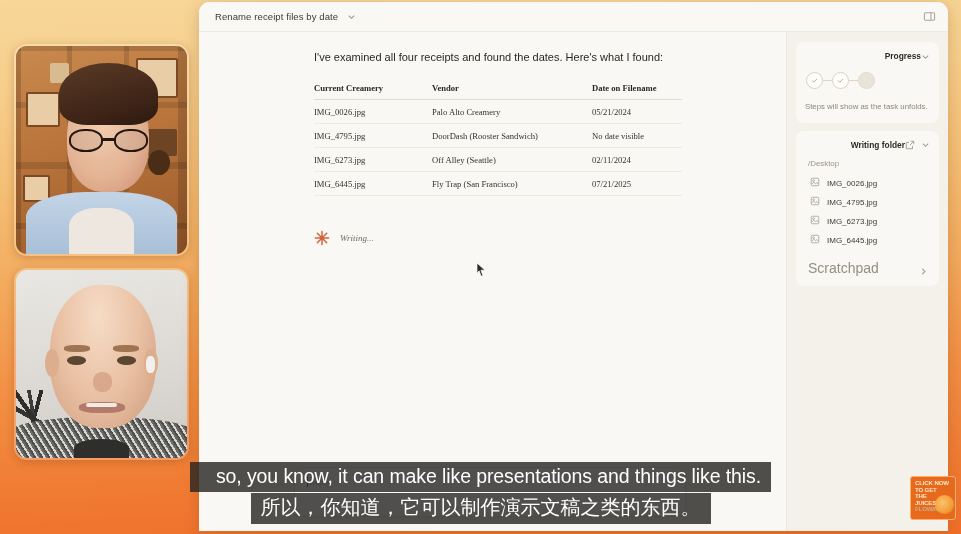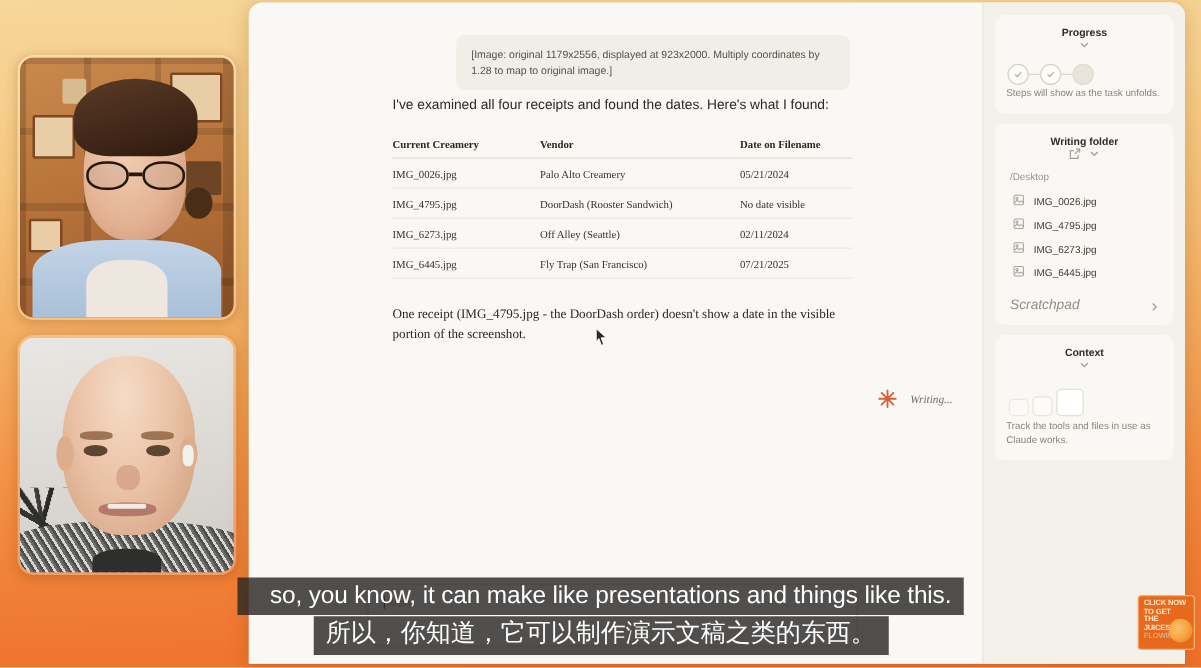--- a/index.html
+++ b/index.html
@@ -169,21 +169,21 @@
   table.receipts th.c2, table.receipts td.c2 { width: 160px; }
 
   .assistant-note {
     margin: 21px 0 0 97px;
     width: 372px;
     font-family: "Liberation Serif", serif;
     font-size: 10.5px; line-height: 1.55; color: #2B2824;
   }
   .status-row {
     margin: 34px 0 0 97px;
-    display: flex; align-items: center; gap: 10px; justify-content: flex-end;
+    display: flex; align-items: center; gap: 10px;
   }
   .spark-icon { width: 16px; height: 16px; flex: 0 0 16px; }
   .status-label {
     font-family: "Liberation Serif", serif;
     font-size: 9px; font-style: italic; color: #6E6A62;
   }
 
   #reply-wrap { padding: 0 24px 14px 18px; }
   #reply-box {
     margin: 0 auto; width: 392px; height: 50px;
@@ -206,47 +206,46 @@
     background: #F4F1EA;
     border-left: 1px solid #EBE5DB;
     padding: 10px 9px;
     display: flex; flex-direction: column; gap: 8px;
     font-size: 8.2px; color: #44403A;
   }
   .card { background:#FAF8F4; border-radius: 8px; padding: 9px 9px 10px; }
   .card-head {
     display: flex; align-items: center; justify-content: flex-end;
     margin-bottom: 9px;
-    flex-direction: column;
   }
   .card-title { font-size: 8.4px; font-weight: 700; color: #2E2B27; }
   .head-actions { display:flex; align-items:center; gap:6px; color:#9E9último; }
   .icon-btn { display:flex; align-items:center; color:#A39C92; cursor:pointer; }
 
   .steps { display: flex; align-items: center; padding: 2px 0 1px 1px; }
   .step-node {
     width: 17px; height: 17px; border-radius: 50%;
     border: 1.3px solid #D8D2C6; background: #FFFDF9;
     display: flex; align-items: center; justify-content: center;
     color: #B6AFA3; flex: 0 0 17px;
   }
   .step-node.filled { background:#E8E4DA; border-color:#E0DAD0; }
   .step-link { height: 1.3px; width: 9px; background: #DCD6CA; }
-  .card-hint { font-size: 7.8px; line-height: 1.5; color: #8C867C; }
+  .card-hint { margin-top: 11px; font-size: 7.8px; line-height: 1.5; color: #8C867C; }
 
   .folder-path { font-size: 7.9px; color: #9B958B; margin: 1px 0 6px 3px; }
   .file-row {
     display: flex; align-items: center; gap: 7px;
     padding: 3.5px 0 3.5px 5px;
   }
   .file-name { font-size: 8px; color: #3E3A34; }
   .scratchpad-row {
     display: flex; align-items: flex-end; justify-content: space-between;
     margin-top: 8px; padding: 2px 2px 0 3px;
-    font-size: 11px; color: #948E84; cursor: pointer; font-style: italic;
+    font-size: 14px; color: #948E84; cursor: pointer;
   }
 
   .context-thumbs { display: flex; align-items: flex-end; gap: 3px; padding: 3px 0 2px 2px; height: 30px; }
   .thumb { border: 1.3px solid #E4DED3; border-radius: 4px; background: #FDFCF8; }
   .thumb.a { width: 16px; height: 14px; opacity:.55; }
   .thumb.b { width: 16px; height: 16px; opacity:.75; }
   .thumb.c { width: 22px; height: 22px; opacity:1; background:#FFFFFF; }
 
   
   #mouse-cursor { position: absolute; left: 277px; top: 260px; width: 11px; height: 16px; pointer-events:none; }
@@ -327,27 +326,41 @@
     <div class="p2-eye l"></div>
     <div class="p2-eye r"></div>
     <div class="p2-nose"></div>
     <div class="p2-mouth"></div>
     <div class="p2-teeth"></div>
   </div>
 </div>
 
 <div id="app-window">
 
+  <div id="app-titlebar">
+    <span class="chat-title">Rename receipt files by date</span>
+    <span class="title-chevron">
+      <svg width="9" height="9" viewBox="0 0 10 10" fill="none" stroke="currentColor" stroke-width="1.2">
+          <path d="M2 4l3 3 3-3"></path>
+        </svg>
+    </span>
+    <span class="titlebar-spacer"></span>
+    <span class="panel-toggle-icon">
+      <svg width="13" height="13" viewBox="0 0 14 14" fill="none" stroke="currentColor" stroke-width="1.1">
+        <rect x="1.5" y="3" width="11" height="8" rx="1.2"></rect>
+          <path d="M8.6 3v8"></path>
+      </svg>
+    </span>
+  </div>
 
   <div id="app-body">
 
     <div id="conversation">
       <div id="thread">
 
-        <div class="tool-callout">[Image: original 1179x2556, displayed at 923x2000. Multiply coordinates by 1.28 to map to original image.]</div>
 
         <div class="assistant-text">I've examined all four receipts and found the dates. Here's what I found:</div>
 
         <table class="receipts">
           <thead>
             <tr>
               <th class="c1">Current Creamery</th>
               <th class="c2">Vendor</th>
               <th>Date on Filename</th>
             </tr>
@@ -369,21 +382,20 @@
               <td>02/11/2024</td>
             </tr>
             <tr>
               <td class="c1">IMG_6445.jpg</td>
               <td class="c2">Fly Trap (San Francisco)</td>
               <td>07/21/2025</td>
             </tr>
           </tbody>
         </table>
 
-        <div class="assistant-note">One receipt (IMG_4795.jpg - the DoorDash order) doesn't show a date in the visible portion of the screenshot.</div>
 
         <div class="status-row">
           <span class="spark-icon">
             <svg width="16" height="16" viewBox="0 0 16 16" fill="none" stroke="#D4623A" stroke-width="1.5" stroke-linecap="round">
               <path d="M8 1.4v13.2M1.4 8h13.2M3.3 3.3l9.4 9.4M12.7 3.3l-9.4 9.4"></path>
             </svg>
           </span>
           <span class="status-label">Writing...</span>
         </div>
 
@@ -490,36 +502,20 @@
         <div class="scratchpad-row">
           <span>Scratchpad</span>
           <span class="icon-btn">
             <svg width="9" height="9" viewBox="0 0 10 10" fill="none" stroke="currentColor" stroke-width="1.2">
                 <path d="M3.6 2l3 3-3 3"></path>
               </svg>
           </span>
         </div>
       </div>
 
-      <div class="card">
-        <div class="card-head">
-          <span class="card-title">Context</span>
-          <span class="icon-btn">
-            <svg width="9" height="9" viewBox="0 0 10 10" fill="none" stroke="currentColor" stroke-width="1.2">
-                <path d="M2 4l3 3 3-3"></path>
-              </svg>
-          </span>
-        </div>
-        <div class="context-thumbs">
-          <span class="thumb a"></span>
-          <span class="thumb b"></span>
-          <span class="thumb c"></span>
-        </div>
-        <div class="card-hint">Track the tools and files in use as Claude works.</div>
-      </div>
 
     </div>
   </div>
 
   <div id="mouse-cursor">
     <svg width="11" height="16" viewBox="0 0 11 16">
         <path d="M1 1l8 7.2H4.9l2 5.3-1.8.7-2-5.4L1 11.4z" fill="#2C2A27" stroke="#FFFFFF" stroke-width=".7"></path>
       </svg>
   </div>
 </div>

